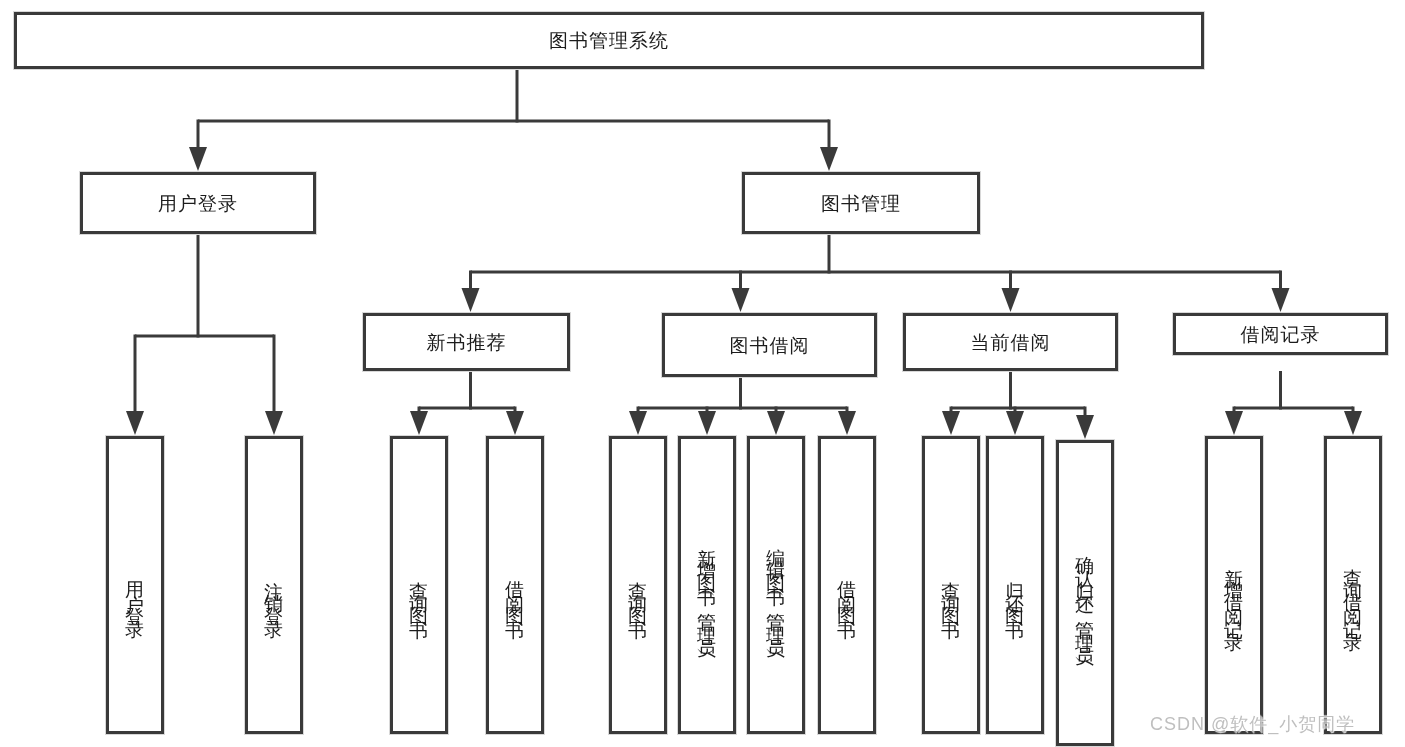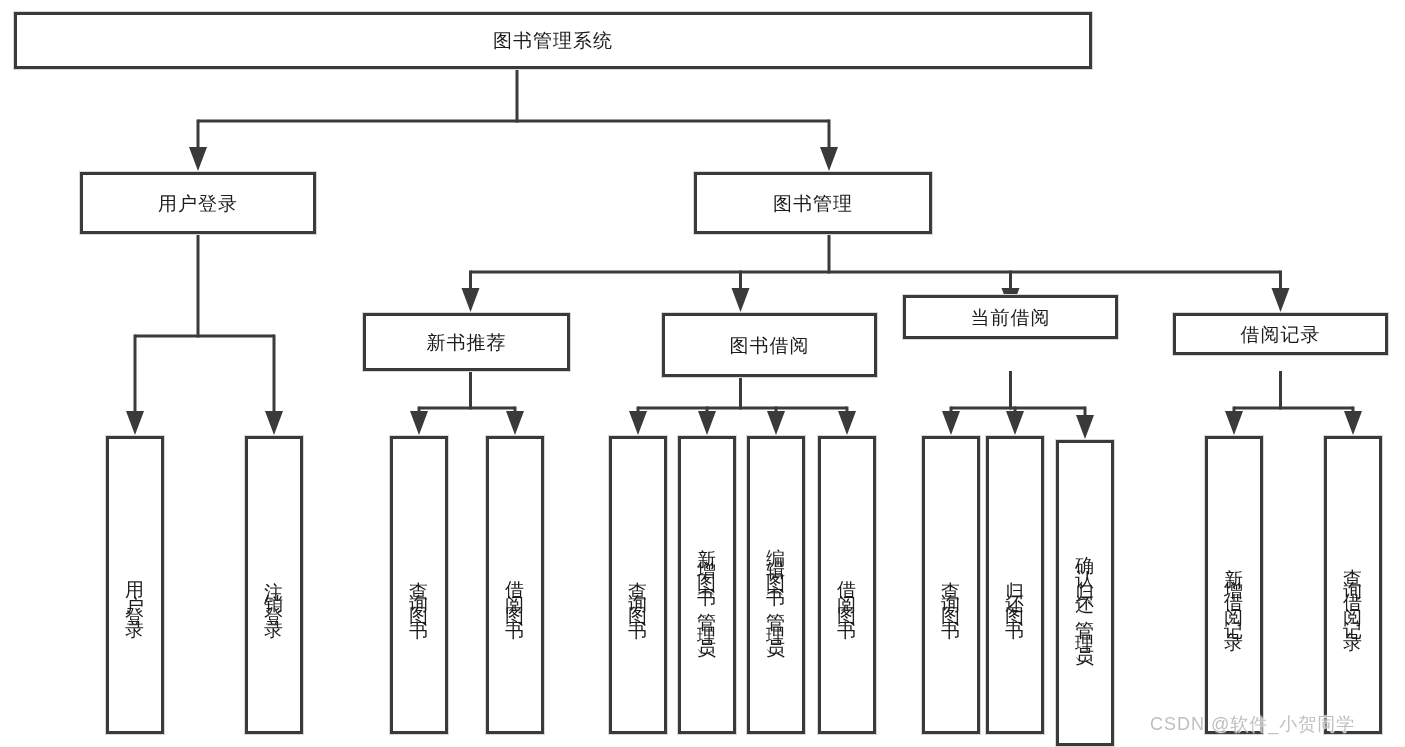--- a/index.html
+++ b/index.html
@@ -123,38 +123,38 @@
     <path d="M767,411 H785 L776,435 Z"></path>
     <path d="M838,411 H856 L847,435 Z"></path>
     <path d="M942,411 H960 L951,435 Z"></path>
     <path d="M1006,411 H1024 L1015,435 Z"></path>
     <path d="M1076,415 H1094 L1085,439 Z"></path>
     <path d="M1225,411 H1243 L1234,435 Z"></path>
     <path d="M1344,411 H1362 L1353,435 Z"></path>
   </g>
 </svg>
 
-<div class="box" style="left:14px;top:12px;width:1078px;height:57px">
+<div class="box" style="left:14px;top:12px;width:1190px;height:57px">
   <span class="hlabel">图书管理系统</span>
 </div>
 
 <div class="box" style="left:80px;top:172px;width:236px;height:62px">
   <span class="hlabel">用户登录</span>
 </div>
-<div class="box" style="left:694px;top:172px;width:238px;height:62px">
+<div class="box" style="left:742px;top:172px;width:238px;height:62px">
   <span class="hlabel">图书管理</span>
 </div>
 
 <div class="box" style="left:363px;top:313px;width:207px;height:58px">
   <span class="hlabel">新书推荐</span>
 </div>
 <div class="box" style="left:662px;top:313px;width:215px;height:64px">
   <span class="hlabel">图书借阅</span>
 </div>
-<div class="box" style="left:903px;top:295px;width:215px;height:44px">
+<div class="box" style="left:903px;top:313px;width:215px;height:58px">
   <span class="hlabel">当前借阅</span>
 </div>
 <div class="box" style="left:1173px;top:313px;width:215px;height:42px">
   <span class="hlabel">借阅记录</span>
 </div>
 
 <div class="box" style="left:106px;top:436px;width:58px;height:298px">
   <span class="vlabel">用户登录</span>
 </div>
 <div class="box" style="left:245px;top:436px;width:58px;height:298px">

